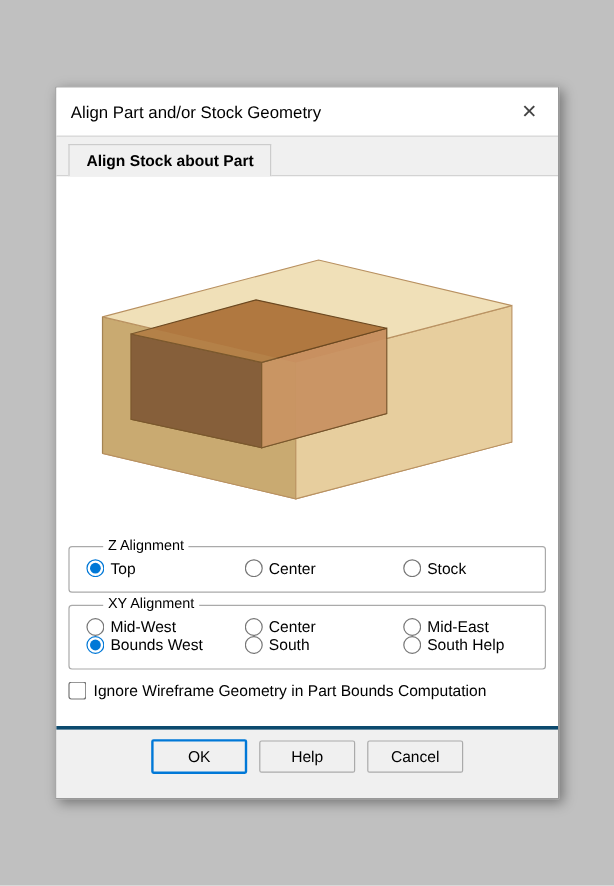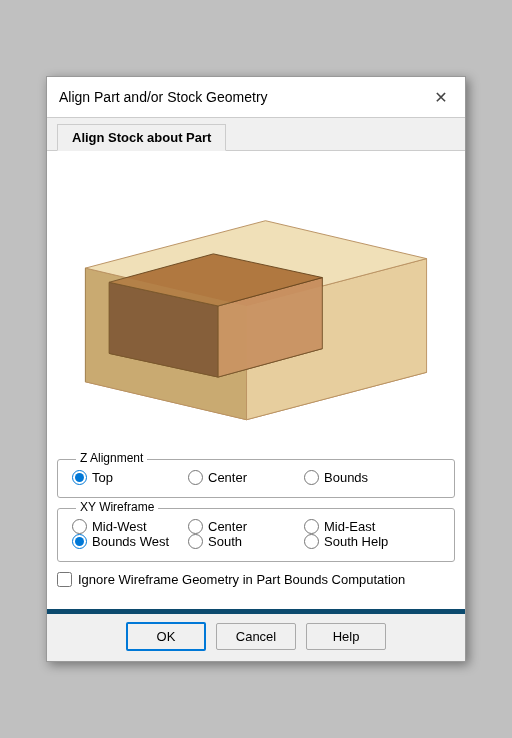--- a/index.html
+++ b/index.html
@@ -83,30 +83,30 @@
     .alignment-group {
       border: 1px solid #aaa;
       border-radius: 3px;
       padding: 10px 14px 12px 14px;
       margin-bottom: 10px;
       position: relative;
     }
     .group-label {
       position: absolute;
       top: -9px;
-      left: 18px;
+      left: 28px;
       background: #fff;
       padding: 0 4px;
       font-size: 12px;
       color: #000;
     }
     .radio-row {
       display: flex;
       align-items: flex-start;
-      gap: 16px;
+      gap: 32px;
       margin-top: 0;
     }
     .radio-item {
       display: flex;
       align-items: center;
       gap: 5px;
       cursor: pointer;
       min-width: 100px;
     }
     .radio-item input[type="radio"] {
@@ -124,23 +124,23 @@
     .checkbox-row input[type="checkbox"] {
       width: 15px;
       height: 15px;
       cursor: pointer;
     }
     .btn-row {
       display: flex;
       align-items: center;
       justify-content: center;
       gap: 10px;
-      padding: 8px 10px 10px 10px;
-      background: #f0f0f0;
-      border-top: 5px solid #0c4a6e;
+      padding: 8px 10px 20px 10px;
+      background: #f0f0f0;
+      border-top: 3px solid #0c4a6e;
     }
     .btn {
       min-width: 80px;
       padding: 5px 16px;
       font-size: 13px;
       cursor: pointer;
       border: 1px solid #aaa;
       background: #f0f0f0;
       border-radius: 2px;
     }
@@ -198,27 +198,27 @@
         <label class="radio-item">
           <input type="radio" name="z_align" value="top" checked="" style="">
           <span>Top</span>
         </label>
         <label class="radio-item">
           <input type="radio" name="z_align" value="center" style="">
           <span>Center</span>
         </label>
         <label class="radio-item">
           <input type="radio" name="z_align" value="bottom" style="">
-          <span>Bounds</span>
+          <span>Stock</span>
         </label>
       </div>
     </div>
 
     <div class="alignment-group">
-      <span class="group-label">XY Wireframe</span>
+      <span class="group-label">XY Alignment</span>
 
 
       <div class="radio-row">
         <label class="radio-item">
           <input type="radio" name="xy_align" value="mw" style="">
           <span>Mid-West</span>
         </label>
         <label class="radio-item">
           <input type="radio" name="xy_align" value="c" style="">
           <span>Center</span>
@@ -247,16 +247,16 @@
 
     <label class="checkbox-row">
       <input type="checkbox" style="">
       <span>Ignore Wireframe Geometry in Part Bounds Computation</span>
     </label>
 
   </div>
 
   <div class="btn-row">
     <button class="btn btn-ok">OK</button>
+    <button class="btn">Help</button>
     <button class="btn">Cancel</button>
-    <button class="btn">Help</button>
   </div>
 </div>
 
 </body></html>

